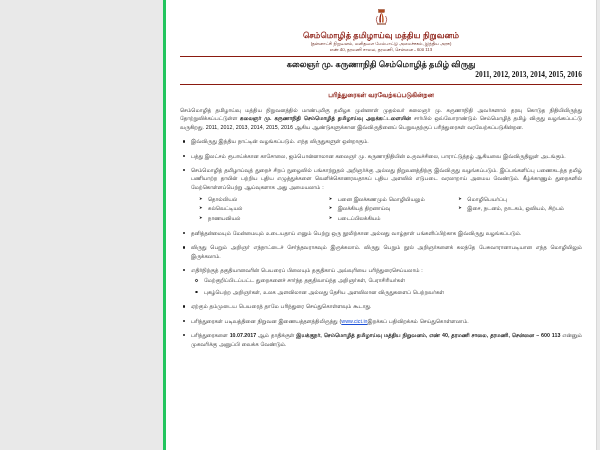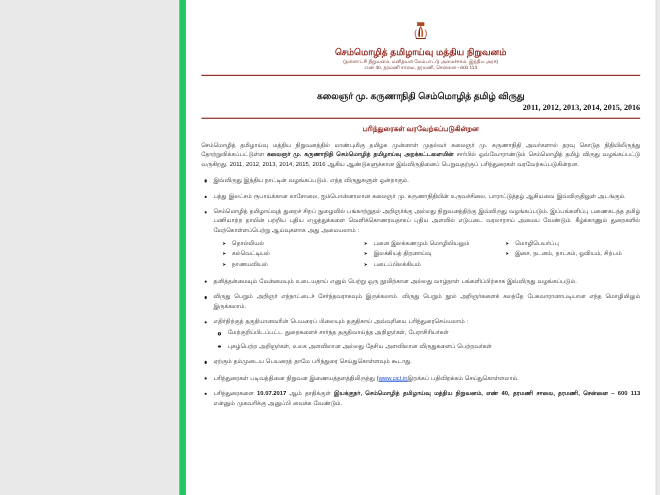--- a/index.html
+++ b/index.html
@@ -5,43 +5,43 @@
   html,body{margin:0;padding:0;}
   body{
     width:600px;height:450px;overflow:hidden;
     background:#e9e9e9;
     font-family:"Liberation Sans","DejaVu Sans",sans-serif;
   }
   .page{
     position:absolute;left:163px;top:0;
     width:434px;height:450px;
     background:#ffffff;
-    border-left:6px solid #22c55e;
+    border-left:3px solid #22c55e;
     border-right:1px solid #d8d8d8;
     box-sizing:border-box;
-    padding:18px 14px 0 14px;
+    padding:7px 14px 0 14px;
   }
   .logo-wrap{text-align:center;margin:2px 0 1px 0;}
   .logo{display:inline-block;width:17px;height:17px;position:relative;}
   .logo svg{display:block;}
   .org-name{
     text-align:center;font-weight:bold;color:#8b1a10;
     font-size:8.1px;line-height:10px;letter-spacing:.1px;
   }
   .org-sub{
     text-align:center;color:#6b2b21;
     font-size:4.3px;line-height:6px;
   }
   .hr{
     border:0;border-top:1px solid #8b1a10;
     margin:3px 0 0 0;height:0;
   }
   .award-title{
     text-align:center;font-weight:bold;color:#111;
-    font-size:8.2px;line-height:11px;margin-top:13px;
+    font-size:8.2px;line-height:11px;margin-top:2px;
   }
   .award-years{
     text-align:right;font-weight:bold;color:#111;
     font-size:7.4px;line-height:10px;
     font-family:"Liberation Serif","DejaVu Serif",serif;
   }
   .hr2{
     border:0;border-top:1px solid #8b1a10;
     margin:4px 0 0 0;height:0;
   }

